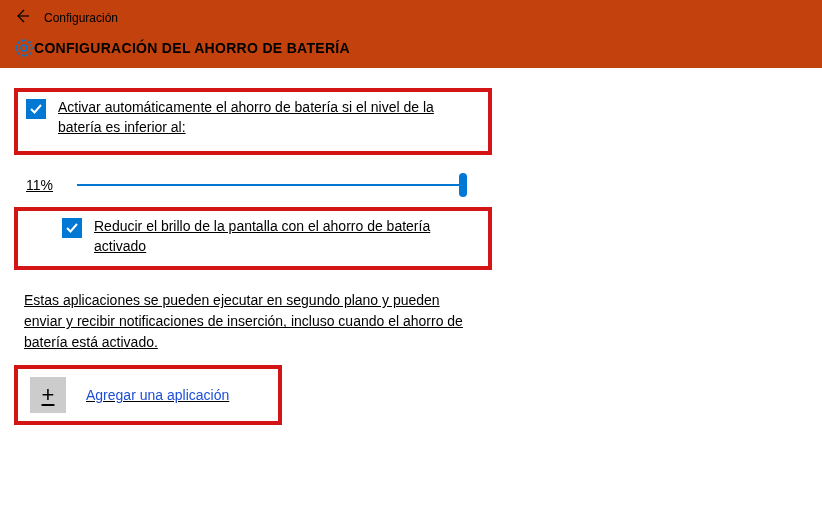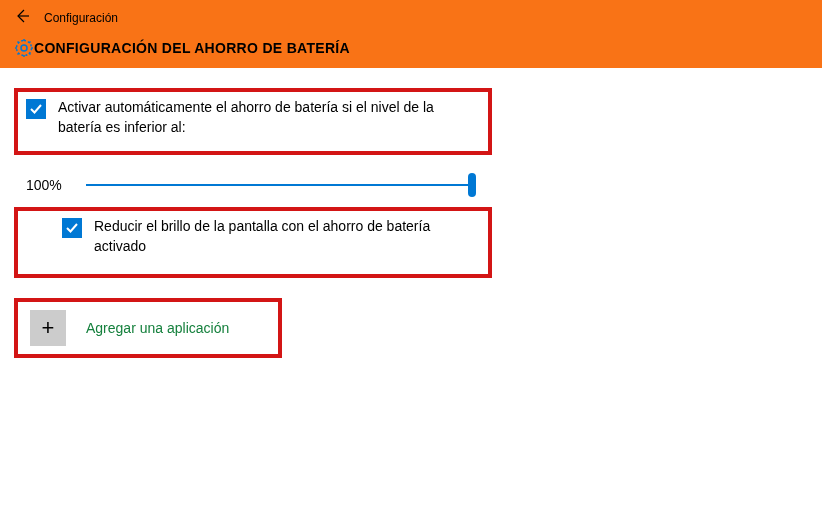--- a/index.html
+++ b/index.html
@@ -8,21 +8,21 @@
       box-sizing: border-box;
       font-family: 'Segoe UI', Tahoma, sans-serif;
     }
     body {
       background: #fff;
       width: 822px;
       height: 532px;
       overflow: hidden;
     }
     .header {
-      background: #f97316;
+      background: #c2410c;
       height: 68px;
       display: flex;
       flex-direction: column;
       padding: 0;
     }
     .header-top {
       display: flex;
       align-items: center;
       padding: 8px 14px 4px;
       gap: 14px;
@@ -50,20 +50,21 @@
       color: #0078d4;
     }
     .page-title {
       font-size: 14px;
       font-weight: 600;
       color: #000;
       letter-spacing: 0.3px;
     }
     .content {
       padding: 20px 24px;
+      text-decoration: underline;
     }
     .checkbox-row {
       display: flex;
       align-items: flex-start;
       gap: 12px;
       margin-bottom: 8px;
     }
     .checkbox {
       width: 20px;
       height: 20px;
@@ -168,21 +169,21 @@
       background: #ccc;
       display: flex;
       align-items: center;
       justify-content: center;
       font-size: 22px;
       font-weight: 300;
       color: #000;
     }
     .add-app-label {
       font-size: 14px;
-      color: #15803d;
+      color: #1d4ed8;
     }
   </style>
 </head>
 <body>
 
 <div class="header">
   <div class="header-top">
     <span class="back-btn">
       <svg width="16" height="16" viewBox="0 0 16 16">
         <path d="M10 2 L4 8 L10 14" stroke="#000" stroke-width="1.2" fill="none"></path>
@@ -213,38 +214,39 @@
       <div class="checkbox checked">
         <svg width="14" height="14" viewBox="0 0 14 14">
           <path d="M2 7 L5.5 10.5 L12 3" stroke="#fff" stroke-width="2" fill="none"></path>
         </svg>
       </div>
       <span class="checkbox-label">Activar automáticamente el ahorro de batería si el nivel de la batería es inferior al:</span>
     </div>
   </div>
 
   <div class="slider-row">
-    <span class="slider-value">100%</span>
+    <span class="slider-value">11%</span>
     <div class="slider-track">
       <div class="slider-thumb"></div>
     </div>
   </div>
 
 
   <div class="highlight-box highlight-box-2">
-    <div class="checkbox-row" style="margin-bottom:12px;padding-left:36px;">
+    <div class="checkbox-row" style="margin-bottom:4px;padding-left:36px;">
       <div class="checkbox checked">
         <svg width="14" height="14" viewBox="0 0 14 14">
           <path d="M2 7 L5.5 10.5 L12 3" stroke="#fff" stroke-width="2" fill="none"></path>
         </svg>
       </div>
       <span class="checkbox-label">Reducir el brillo de la pantalla con el ahorro de batería activado</span>
     </div>
   </div>
 
+  <div class="section-desc">Estas aplicaciones se pueden ejecutar en segundo plano y pueden enviar y recibir notificaciones de inserción, incluso cuando el ahorro de batería está activado.</div>
 
   <div class="highlight-box highlight-box-3">
     <div class="add-app-btn">
       <div class="plus-icon">+</div>
       <span class="add-app-label">Agregar una aplicación</span>
     </div>
   </div>
 
 </div>
 

